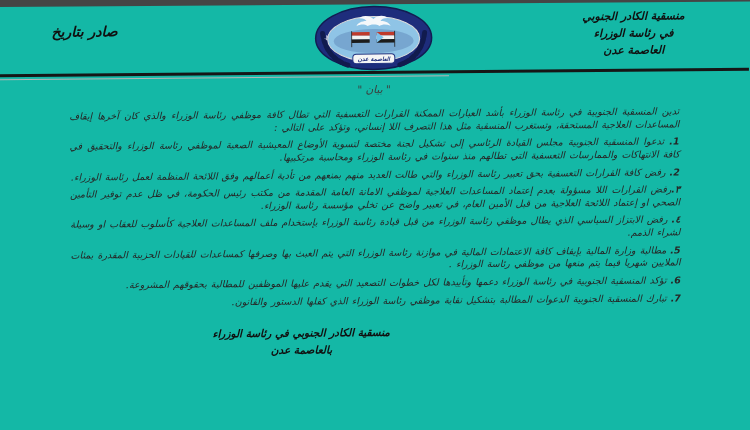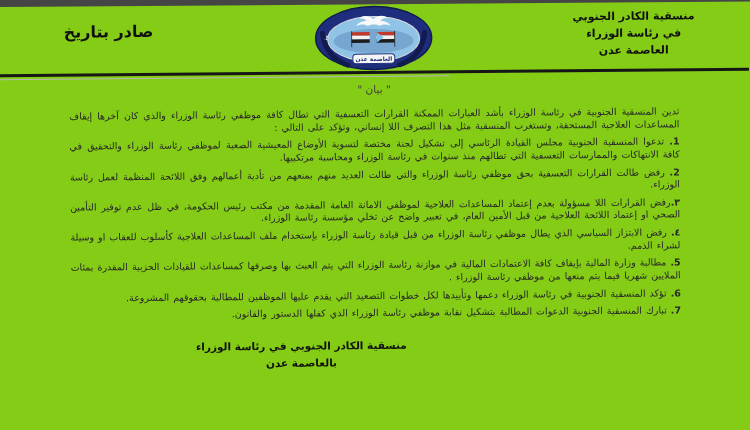--- a/index.html
+++ b/index.html
@@ -5,21 +5,22 @@
   * { margin: 0; padding: 0; box-sizing: border-box; }
   html, body { background: #ffffff; }
   body {
     width: 750px; height: 430px;
     font-family: "DejaVu Sans", sans-serif;
     overflow: hidden; position: relative;
     direction: rtl;
   }
   .scan-page {
     position: absolute; inset: 0;
-    background: #84cc16;
+    background: #14b8a6;
+    font-style: italic;
   }
   
   .scan-edge-top {
     position: absolute; top: 0; left: 0; width: 100%; height: 9px;
     background: #454545;
     clip-path: polygon(0 0, 100% 0, 100% 18%, 0 78%);
     filter: blur(0.6px);
     z-index: 5;
   }
   .sheet {
@@ -28,22 +29,22 @@
     transform-origin: 50% 45%;
   }
   
   .header { position: relative; height: 71px; }
   .org-block {
     position: absolute; top: 10px; right: 50px; width: 130px;
     text-align: center; font-weight: bold; font-size: 11px;
     line-height: 17px; color: #101010;
   }
   .date-block {
-    position: absolute; top: 20px; left: 60px; width: 100px;
-    text-align: center; font-weight: bold; font-size: 16px;
+    position: absolute; top: 20px; left: 36px; width: 100px;
+    text-align: center; font-weight: bold; font-size: 14px;
     line-height: 19px; color: #101010;
   }
   .logo-wrap {
     position: absolute; top: 5px; left: 50%;
     transform: translateX(-50%);
     width: 120px; height: 66px;
   }
   .divider {
     position: relative;
     height: 3px; background: #161616;
@@ -145,21 +146,21 @@
     <div class="divider"></div>
 
     <div class="content">
 
       <div class="doc-title">" بيان "</div>
 
       <p class="para">تدين المنسقية الجنوبية في رئاسة الوزراء بأشد العبارات الممكنة القرارات التعسفية التي تطال كافة موظفي رئاسة الوزراء والذي كان آخرها إيقاف المساعدات العلاجية المستحقة، وتستغرب المنسقية مثل هذا التصرف اللا إنساني، وتؤكد على التالي :</p>
 
       <p class="para"><span class="num">1.</span> <span>تدعوا المنسقية الجنوبية مجلس القيادة الرئاسي إلى تشكيل لجنة مختصة لتسوية الأوضاع المعيشية الصعبة لموظفي رئاسة الوزراء والتحقيق في كافة الانتهاكات والممارسات التعسفية التي تطالهم منذ سنوات في رئاسة الوزراء ومحاسبة مرتكبيها.</span></p>
 
-      <p class="para"><span class="num">2.</span> <span>رفض طالت القرارات التعسفية بحق موظفي رئاسة الوزراء والتي طالت العديد منهم بمنعهم من تأدية أعمالهم وفق اللائحة المنظمة لعمل رئاسة الوزراء.</span></p>
+      <p class="para"><span class="num">2.</span> <span>رفض كافة القرارات التعسفية بحق تعبير رئاسة الوزراء والتي طالت العديد منهم بمنعهم من تأدية أعمالهم وفق اللائحة المنظمة لعمل رئاسة الوزراء.</span></p>
 
       <p class="para"><span class="num">٣.</span><span>رفض القرارات اللا مسؤولة بعدم إعتماد المساعدات العلاجية لموظفي الامانة العامة المقدمة من مكتب رئيس الحكومة، في ظل عدم توفير التأمين الصحي او إعتماد اللائحة العلاجية من قبل الأمين العام، في تعبير واضح عن تخلي مؤسسة رئاسة الوزراء.</span></p>
 
       <p class="para"><span class="num">٤.</span> <span>رفض الابتزاز السياسي الذي يطال موظفي رئاسة الوزراء من قبل قيادة رئاسة الوزراء بإستخدام ملف المساعدات العلاجية كأسلوب للعقاب او وسيلة لشراء الذمم.</span></p>
 
       <p class="para"><span class="num">5.</span> <span>مطالبة وزارة المالية بإيقاف كافة الاعتمادات المالية في موازنة رئاسة الوزراء التي يتم العبث بها وصرفها كمساعدات للقيادات الحزبية المقدرة بمئات الملايين شهريا فيما يتم منعها من موظفي رئاسة الوزراء .</span></p>
 
       <p class="para"><span class="num">6.</span> <span>تؤكد المنسقية الجنوبية في رئاسة الوزراء دعمها وتأييدها لكل خطوات التصعيد التي يقدم عليها الموظفين للمطالبة بحقوقهم المشروعة.</span></p>
 
       <p class="para"><span class="num">7.</span> <span>تبارك المنسقية الجنوبية الدعوات المطالبة بتشكيل نقابة موظفي رئاسة الوزراء الذي كفلها الدستور والقانون.</span></p>

